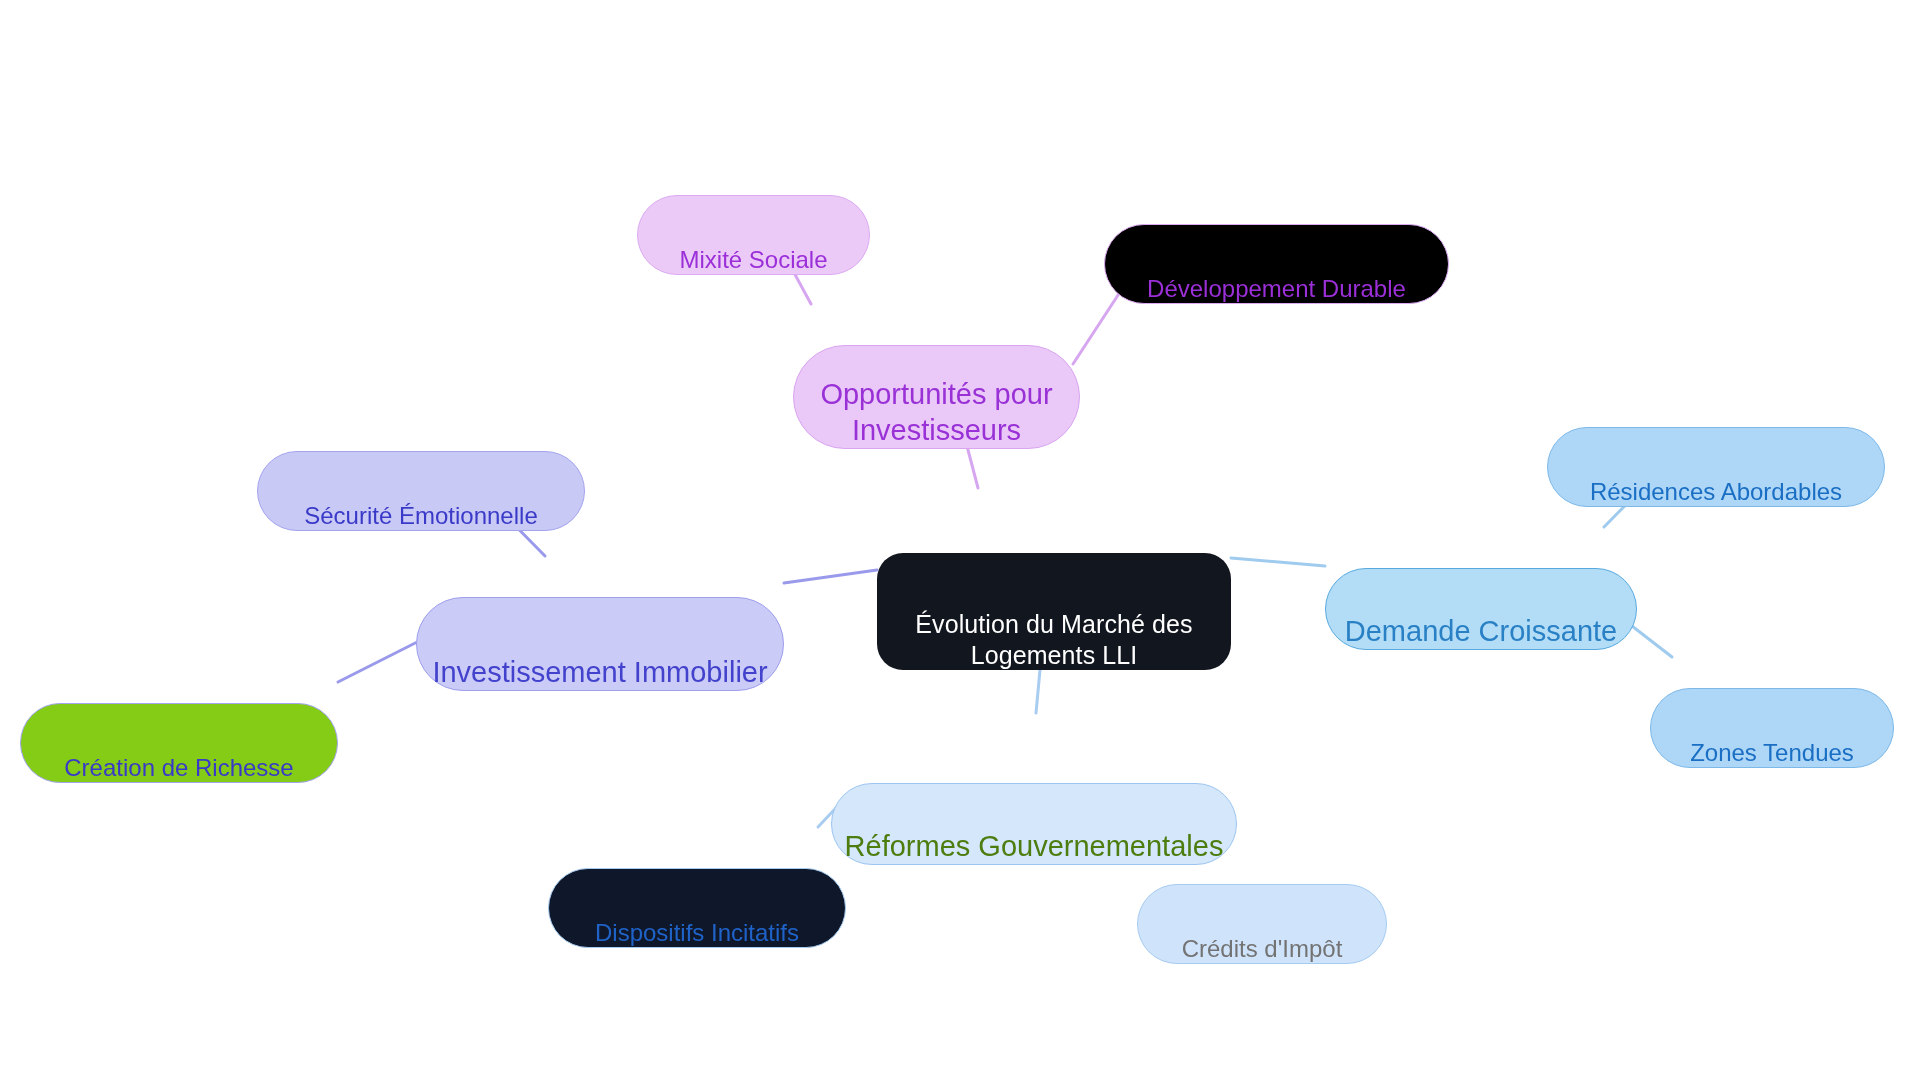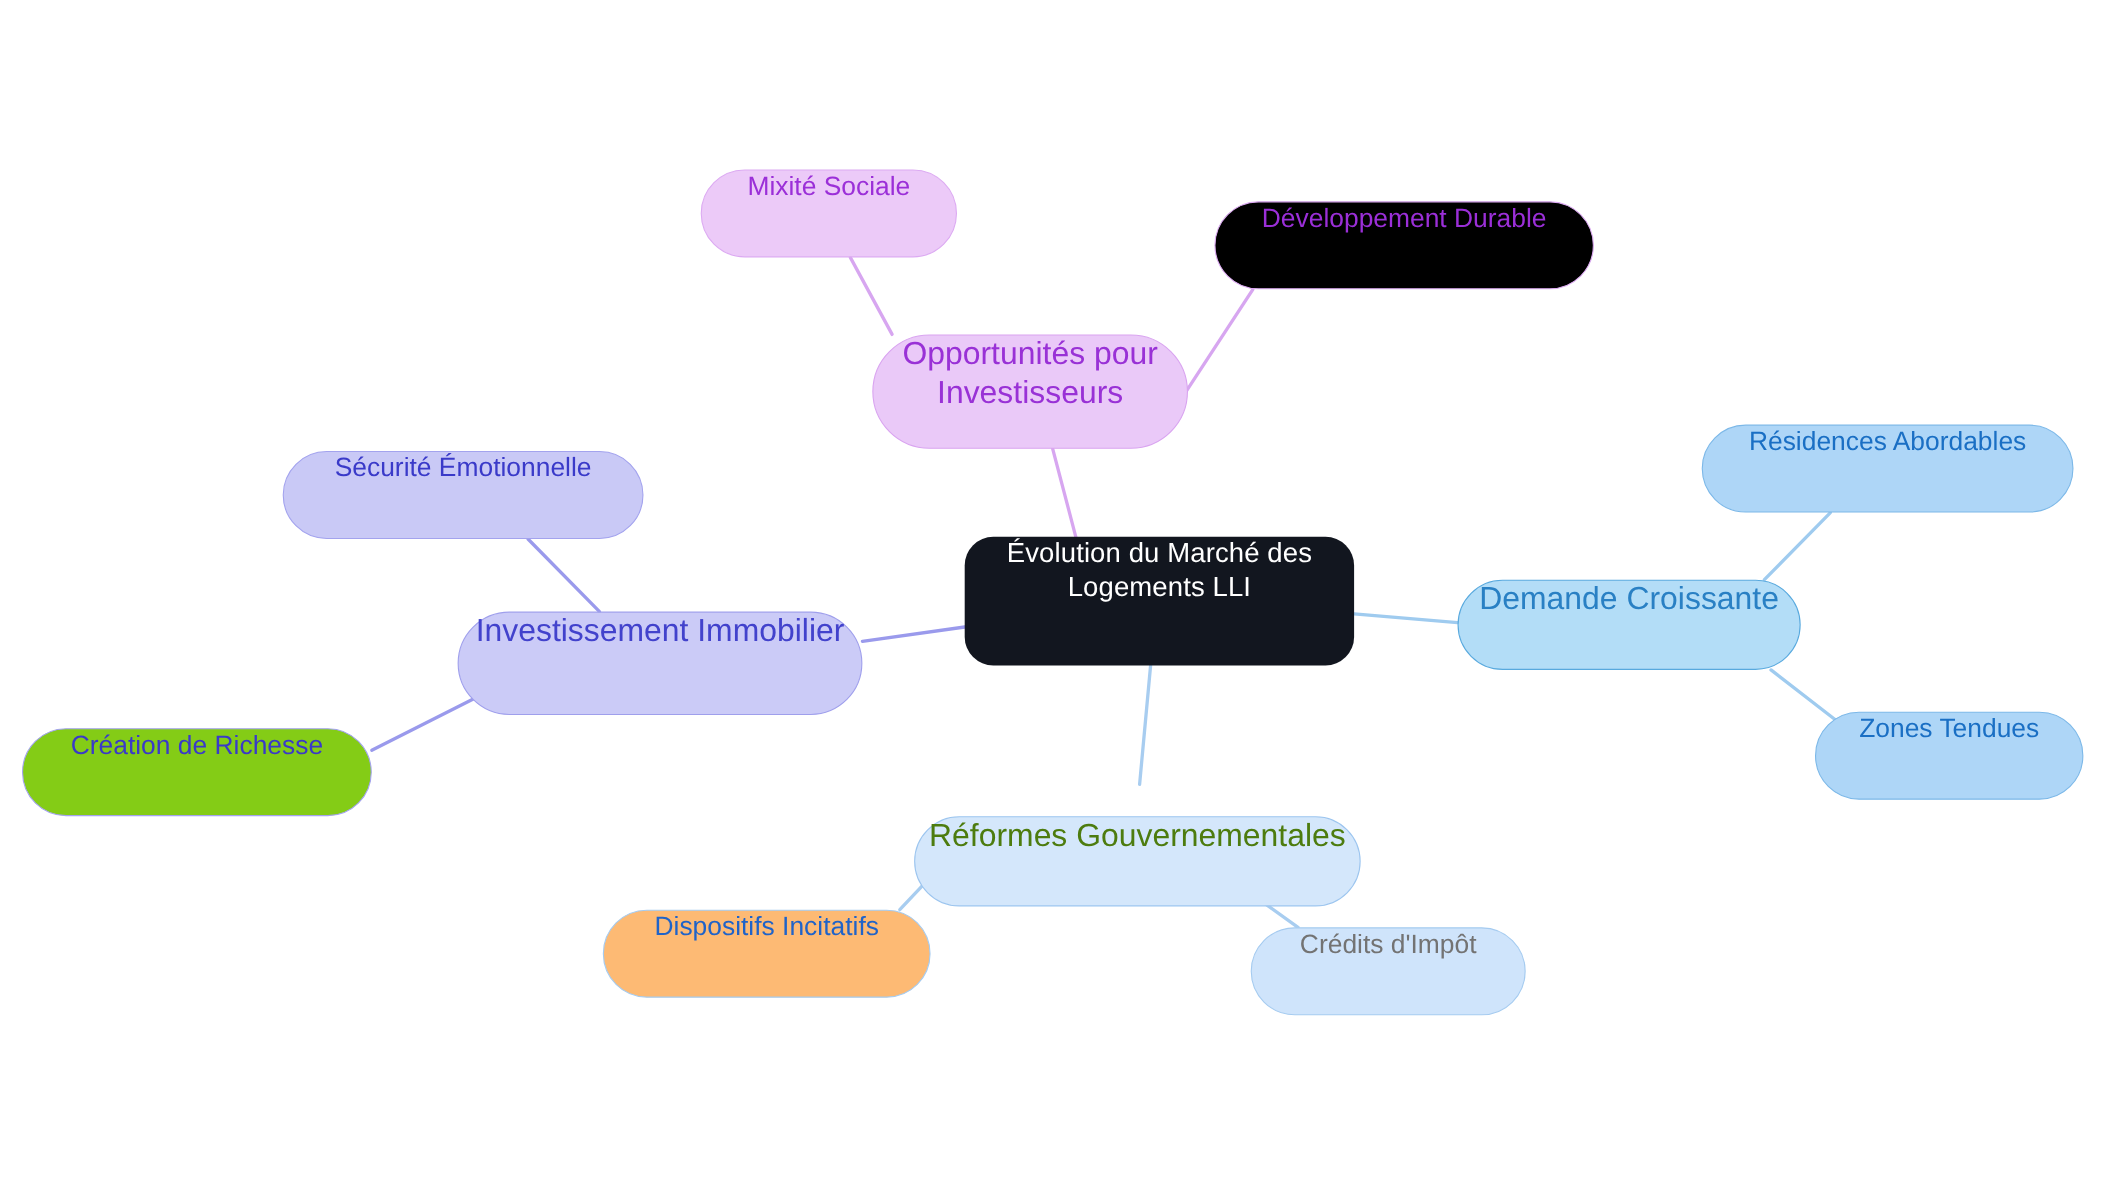--- a/index.html
+++ b/index.html
@@ -25,28 +25,29 @@
     top: 0;
     left: 0;
     width: 1920px;
     height: 1083px;
     pointer-events: none;
   }
   .node {
     position: absolute;
     box-sizing: border-box;
     display: flex;
-    align-items: flex-start;
+    align-items: flex-end;
     justify-content: center;
     text-align: center;
     line-height: 1.22;
     white-space: pre-line;
     border-style: solid;
     border-width: 1.5px;
     user-select: none;
+    margin-top: 41px;
   }
   .node-root {
     border-radius: 26px;
     border-width: 0;
     font-size: 25px;
     letter-spacing: 0.1px;
   }
   .node-branch {
     border-radius: 999px;
     font-size: 29px;
@@ -73,27 +74,27 @@
       <line x1="850" y1="793" x2="818" y2="827" stroke="#a8cdf0" stroke-width="3" stroke-linecap="round"></line>
       <line x1="1109" y1="792" x2="1180" y2="843" stroke="#a8cdf0" stroke-width="3" stroke-linecap="round"></line>
       <line x1="978" y1="488" x2="957" y2="408" stroke="#d7a6f0" stroke-width="3" stroke-linecap="round"></line>
       <line x1="811" y1="304" x2="773" y2="234" stroke="#d7a6f0" stroke-width="3" stroke-linecap="round"></line>
       <line x1="1073" y1="364" x2="1139" y2="263" stroke="#d7a6f0" stroke-width="3" stroke-linecap="round"></line>
       <line x1="877" y1="570" x2="784" y2="583" stroke="#9a9aec" stroke-width="3" stroke-linecap="round"></line>
       <line x1="545" y1="556" x2="480" y2="490" stroke="#9a9aec" stroke-width="3" stroke-linecap="round"></line>
       <line x1="437" y1="632" x2="338" y2="682" stroke="#9a9aec" stroke-width="3" stroke-linecap="round"></line>
     </svg>
   <div id="node-layer">
-      <div class="node node-root" style="left: 877px; top: 488px; width: 354px; height: 117px; background: rgb(18, 22, 31); color: rgb(255, 255, 255); border-color: rgb(18, 22, 31);"><span class="node-label">Évolution du Marché des
+      <div class="node node-root" style="left: 877px; top: 512px; width: 354px; height: 117px; background: rgb(18, 22, 31); color: rgb(255, 255, 255); border-color: rgb(18, 22, 31);"><span class="node-label">Évolution du Marché des
 Logements LLI</span></div>
       <div class="node node-branch" style="left: 1325px; top: 527px; width: 312px; height: 82px; background: rgb(179, 221, 247); color: rgb(41, 128, 196); border-color: rgb(88, 169, 222);"><span class="node-label">Demande Croissante</span></div>
       <div class="node node-leaf" style="left: 1547px; top: 386px; width: 338px; height: 80px; background: rgb(174, 214, 247); color: rgb(26, 111, 196); border-color: rgb(124, 184, 232);"><span class="node-label">Résidences Abordables</span></div>
       <div class="node node-leaf" style="left: 1650px; top: 647px; width: 244px; height: 80px; background: rgb(174, 214, 247); color: rgb(26, 111, 196); border-color: rgb(124, 184, 232);"><span class="node-label">Zones Tendues</span></div>
       <div class="node node-branch" style="left: 831px; top: 742px; width: 406px; height: 82px; background: rgb(212, 231, 251); color: #4d7c0f; border-color: rgb(156, 197, 239);"><span class="node-label">Réformes Gouvernementales</span></div>
-      <div class="node node-leaf" style="left: 548px; top: 827px; width: 298px; height: 80px; background: #fdba74; color: rgb(31, 99, 201); border-color: rgb(165, 203, 240);"><span class="node-label">Dispositifs Incitatifs</span></div>
+      <div class="node node-leaf" style="left: 548px; top: 827px; width: 298px; height: 80px; background: #0f172a; color: rgb(31, 99, 201); border-color: rgb(165, 203, 240);"><span class="node-label">Dispositifs Incitatifs</span></div>
       <div class="node node-leaf" style="left: 1137px; top: 843px; width: 250px; height: 80px; background: rgb(207, 228, 251); color: #737373; border-color: rgb(165, 203, 240);"><span class="node-label">Crédits d'Impôt</span></div>
       <div class="node node-branch" style="left: 793px; top: 304px; width: 287px; height: 104px; background: rgb(234, 201, 248); color: rgb(153, 49, 214); border-color: rgb(217, 164, 240);"><span class="node-label">Opportunités pour
 Investisseurs</span></div>
       <div class="node node-leaf" style="left: 637px; top: 154px; width: 233px; height: 80px; background: rgb(236, 202, 248); color: rgb(155, 47, 216); border-color: rgb(220, 170, 242);"><span class="node-label">Mixité Sociale</span></div>
       <div class="node node-leaf" style="left: 1104px; top: 183px; width: 345px; height: 80px; background: #000000; color: rgb(155, 47, 216); border-color: rgb(220, 170, 242);"><span class="node-label">Développement Durable</span></div>
       <div class="node node-branch" style="left: 416px; top: 556px; width: 368px; height: 94px; background: rgb(203, 203, 247); color: rgb(66, 66, 204); border-color: rgb(159, 159, 236);"><span class="node-label">Investissement Immobilier</span></div>
       <div class="node node-leaf" style="left: 257px; top: 410px; width: 328px; height: 80px; background: rgb(201, 201, 246); color: rgb(58, 58, 201); border-color: rgb(163, 163, 238);"><span class="node-label">Sécurité Émotionnelle</span></div>
       <div class="node node-leaf" style="left: 20px; top: 662px; width: 318px; height: 80px; background: #84cc16; color: rgb(58, 58, 201); border-color: rgb(163, 163, 238);"><span class="node-label">Création de Richesse</span></div>
     </div>
 </div>

